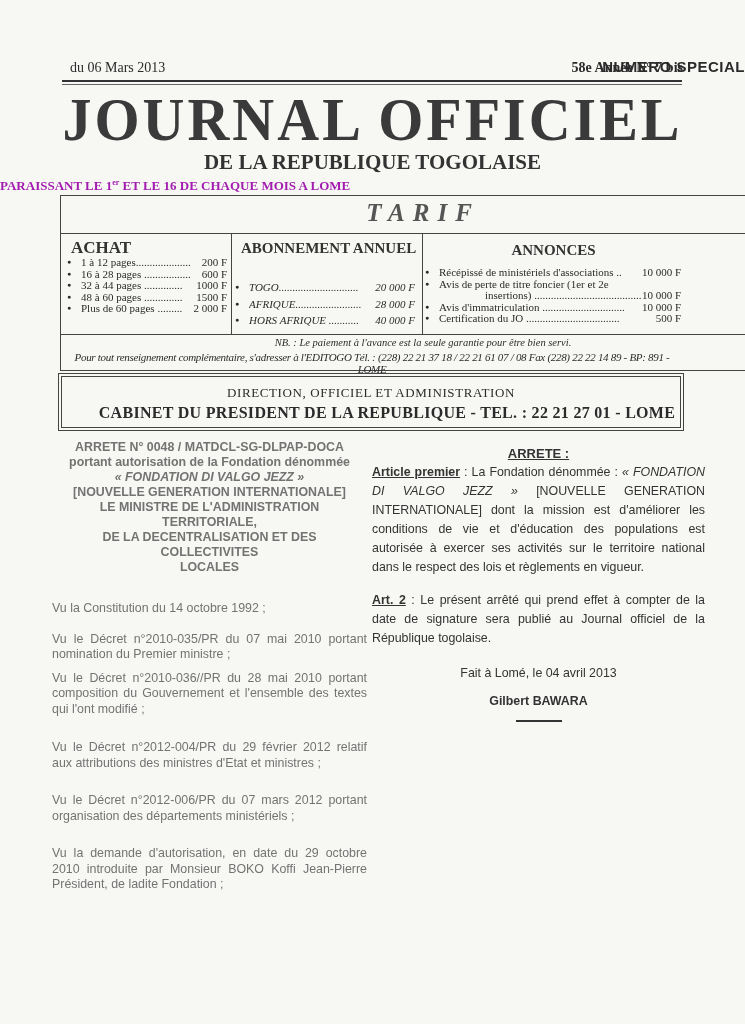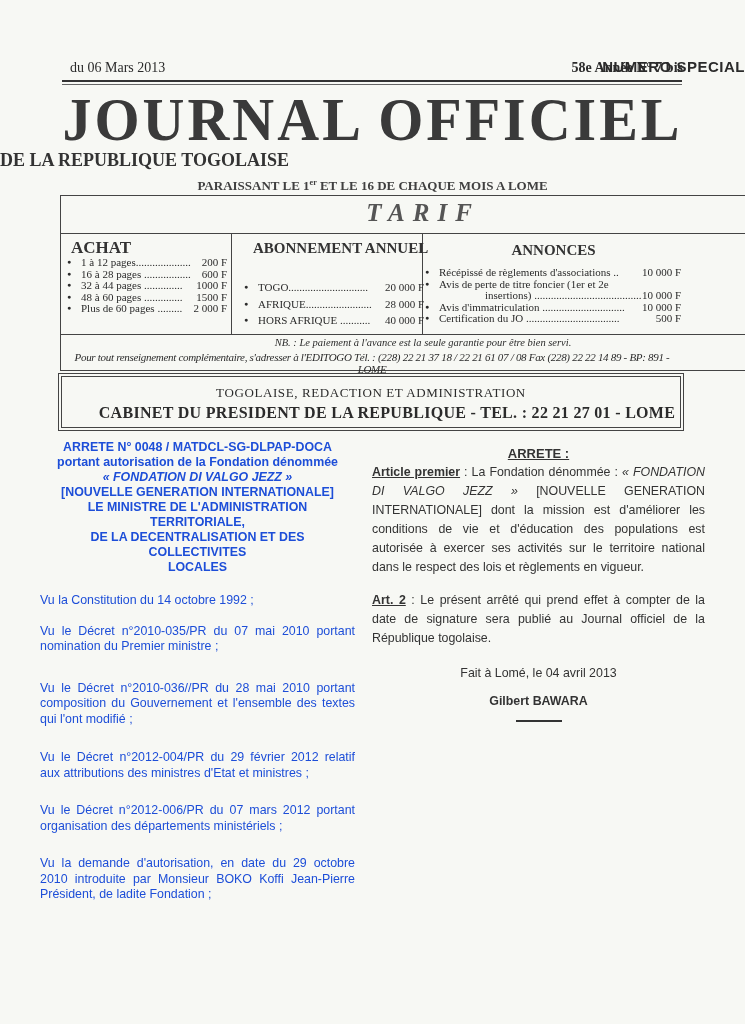--- a/index.html
+++ b/index.html
@@ -7,51 +7,51 @@
     width:745px; height:1024px; background:#f7f8f4; position:relative; overflow:hidden;
     font-family:"Liberation Serif", serif; color:#2b2b2b;
   }
   .abs { position:absolute; }
   .top-date { left:70px; top:60px; font-size:14px; }
   .top-special { left:0; width:745px; top:58px; text-align:right; font-family:"Liberation Sans", sans-serif; font-weight:bold; font-size:15px; letter-spacing:0.5px; }
   .top-issue { right:62px; top:60px; font-size:14px;font-weight:bold; }
   .rule-top { left:62px; width:620px; top:80px; height:0; border-top:2px solid #333; }
   .rule-top2 { left:62px; width:620px; top:84px; height:0; border-top:1px solid #666; }
   .masthead { left:0; width:745px; top:86px; text-align:center; font-size:58px; font-weight:bold; letter-spacing:3px; color:#3a3a3a; transform:scaleY(1.05); }
-  .subtitle { left:0; width:745px; top:150px; font-size:18px; font-weight:bold; color:#333; }
-  .parution { left:0; width:745px; top:178px; text-align:center; font-size:13px; font-weight:bold; color:#404040; }
+  .subtitle { left:0; width:745px; top:150px; text-align:center; font-size:21px; font-weight:bold; color:#333; }
+  .parution { left:0; width:745px; top:178px; font-size:13px; font-weight:bold; color:#a21caf; }
   .parution sup { font-size:8px; }
 
   .tarif-box { left:60px; top:195px; width:726px; height:176px; border:1.5px solid #444; box-sizing:border-box; }
   .tarif-title { left:0; width:100%; top:3px; text-align:center; font-size:25px; font-weight:bold; font-style:italic; letter-spacing:8px; color:#555; }
   .tarif-hline { left:0; width:100%; top:37px; border-top:1.5px solid #444; }
   .tarif-hline2 { left:0; width:100%; top:138px; border-top:1.5px solid #444; }
   .col-div1 { left:170px; top:37px; height:101px; border-left:1.5px solid #444; }
   .col-div2 { left:361px; top:37px; height:101px; border-left:1.5px solid #444; }
   .col-head { font-weight:bold; font-size:15px; color:#333; }
   .achat-head { left:10px; top:42px; font-size:17px; }
-  .abo-head { left:180px; top:44px;margin-left:12px; }
+  .abo-head { left:180px; top:44px; }
   .ann-head { left:370px; width:245px; text-align:center; top:46px; }
   .list { list-style:none; margin:0; padding:0; font-size:11px; line-height:11.5px; }
   .list li { position:relative; padding-left:14px; white-space:nowrap; }
   .list li::before { content:"●"; position:absolute; left:0; top:0; font-size:7px; }
   .achat-list { left:6px; top:61px; width:160px; }
-  .abo-list { left:183px; top:83px; width:180px; line-height:16.5px; }
+  .abo-list { left:174px; top:83px; width:180px; line-height:16.5px;font-style:italic; }
   .ann-list { left:364px; top:71px; width:256px; }
   .row { display:flex; justify-content:space-between; }
   .row .lbl { overflow:hidden; }
   .indent { padding-left:60px !important; }
   .indent::before { content:"" !important; }
   .nb { left:0; width:100%; top:141px; text-align:center; font-style:italic; font-size:10.5px; }
   .contact { left:4px; width:614px; top:155px; text-align:center; font-style:italic; font-size:11px; letter-spacing:-0.3px; }
 
   .dir-box { left:58px; top:373px; width:626px; height:58px; border:4px double #444; box-sizing:border-box; }
   .dir-line1 { left:0; width:100%; top:8px; text-align:center; font-size:13px; letter-spacing:0.6px; }
   .dir-line2 { left:16px; width:100%; top:27px; text-align:center; font-size:16px; font-weight:bold; letter-spacing:0.3px; }
-  .left-col { left:40px; top:440px; width:315px; font-family:"Liberation Sans", sans-serif; font-size:12.4px; color:#1d4ed8; }
+  .left-col { left:52px; top:440px; width:315px; font-family:"Liberation Sans", sans-serif; font-size:12.4px; color:#737373; }
   .left-title { text-align:center; font-weight:bold; font-size:12.4px; line-height:15px; }
   .left-title .it { font-style:italic; }
   .vu { margin:0; line-height:15.5px; text-align:justify; }
   .right-col { left:372px; top:446px; width:333px; font-family:"Liberation Sans", sans-serif; font-size:12.4px; color:#333; }
   .arrete-head { text-align:center; font-weight:bold; text-decoration:underline; font-size:13px; margin-bottom:2px; }
   .para { text-align:justify; line-height:19px; margin:0; }
   .u-bold { font-weight:bold; text-decoration:underline; }
   .it { font-style:italic; }
   .fait { text-align:center; margin-top:18px; }
   .sign { text-align:center; font-weight:bold; margin-top:14px; }
@@ -112,21 +112,21 @@
       </li>
     <li class="row">
         <span class="lbl">HORS AFRIQUE ...........</span>
         <span>40 000 F</span>
       </li>
   </ul>
 
   <div class="abs col-head ann-head">ANNONCES</div>
   <ul class="abs list ann-list">
     <li class="row">
-        <span class="lbl">Récépissé de règlements d'associations ..</span>
+        <span class="lbl">Récépissé de ministériels d'associations ..</span>
         <span>10 000 F</span>
       </li>
     <li class="row">
         <span class="lbl">Avis de perte de titre foncier (1er et 2e</span>
         <span></span>
       </li>
     <li class="row indent">
         <span class="lbl">insertions) ..........................................</span>
         <span>10 000 F</span>
       </li>
@@ -138,37 +138,37 @@
         <span class="lbl">Certification du JO ..................................</span>
         <span>500 F</span>
       </li>
   </ul>
 
   <div class="abs nb">NB. : Le paiement à l'avance est la seule garantie pour être bien servi.</div>
   <div class="abs contact">Pour tout renseignement complémentaire, s'adresser à l'EDITOGO Tél. : (228) 22 21 37 18 / 22 21 61 07 / 08  Fax (228) 22 22 14 89 -  BP: 891 - LOME</div>
 </div>
 
 <div class="abs dir-box">
-  <div class="abs dir-line1">TOGOLAISE, REDACTION ET ADMINISTRATION</div>
+  <div class="abs dir-line1">DIRECTION, OFFICIEL ET ADMINISTRATION</div>
   <div class="abs dir-line2">CABINET DU PRESIDENT DE LA REPUBLIQUE - TEL. : 22  21  27  01  -  LOME</div>
 </div>
 
 <div class="abs left-col">
   <div class="left-title">
     <div>ARRETE N° 0048 / MATDCL-SG-DLPAP-DOCA</div>
     <div>portant autorisation de la Fondation dénommée</div>
     <div class="it">« FONDATION DI VALGO JEZZ »</div>
     <div>[NOUVELLE GENERATION INTERNATIONALE]</div>
     <div>LE MINISTRE DE L'ADMINISTRATION TERRITORIALE,</div>
     <div>DE LA DECENTRALISATION ET DES COLLECTIVITES</div>
     <div>LOCALES</div>
   </div>
-  <p class="vu" style="margin-top:18px">Vu la Constitution du 14 octobre 1992 ;</p>
+  <p class="vu" style="margin-top:26px">Vu la Constitution du 14 octobre 1992 ;</p>
   <p class="vu" style="margin-top:15px">Vu le Décret n°2010-035/PR du 07 mai 2010 portant nomination du Premier ministre ;</p>
-  <p class="vu" style="margin-top:26px">Vu le Décret n°2010-036//PR du 28 mai 2010 portant composition du Gouvernement et l'ensemble des textes qui l'ont modifié ;</p>
+  <p class="vu" style="margin-top:8px">Vu le Décret n°2010-036//PR du 28 mai 2010 portant composition du Gouvernement et l'ensemble des textes qui l'ont modifié ;</p>
   <p class="vu" style="margin-top:23px">Vu le Décret n°2012-004/PR du 29 février 2012 relatif aux attributions des ministres d'Etat et ministres ;</p>
   <p class="vu" style="margin-top:22px">Vu le Décret n°2012-006/PR du 07 mars 2012 portant organisation des départements ministériels ;</p>
   <p class="vu" style="margin-top:22px">Vu la demande d'autorisation, en date du 29 octobre 2010 introduite par Monsieur BOKO Koffi Jean-Pierre Président, de ladite Fondation ;</p>
 </div>
 
 <div class="abs right-col">
   <div class="arrete-head">ARRETE :</div>
   <p class="para"><span class="u-bold">Article premier</span><span> : La Fondation dénommée : </span><span class="it">« FONDATION DI VALGO JEZZ »</span><span> [NOUVELLE GENERATION INTERNATIONALE] dont la mission est d'améliorer les conditions de vie et d'éducation des populations est autorisée à exercer ses activités sur le territoire national dans le respect des lois et règlements en vigueur.</span></p>
   <p class="para" style="margin-top:14px"><span class="u-bold">Art. 2</span><span> : Le présent arrêté qui prend effet à compter de la date de signature sera publié au Journal officiel de la République togolaise.</span></p>
   <div class="fait">Fait à Lomé, le 04 avril 2013</div>

